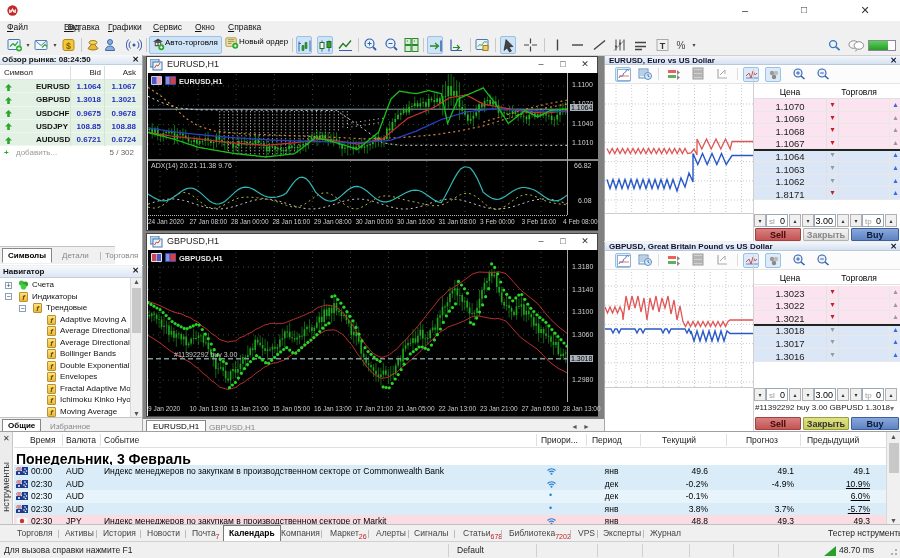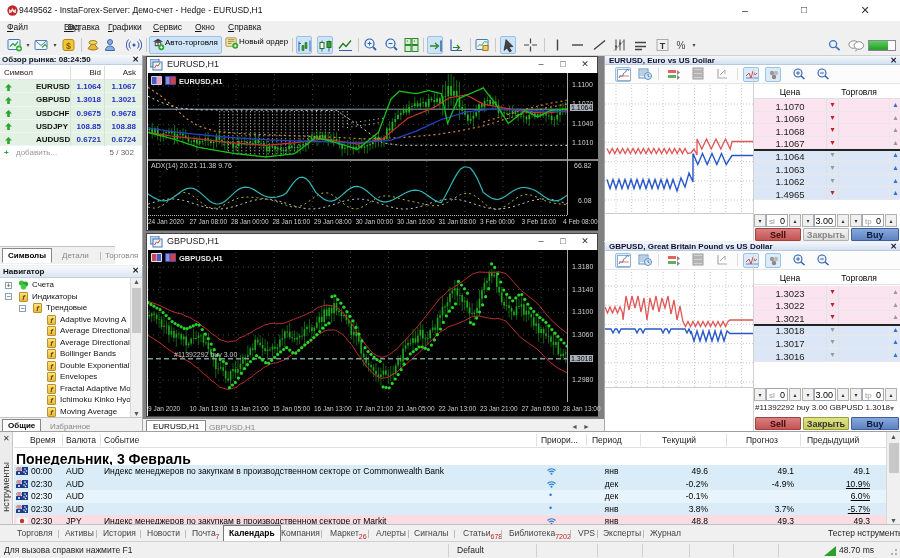--- a/index.html
+++ b/index.html
@@ -69,21 +69,20 @@
 .btab sub{color:#c02020;font-size:7px;}
 .btabsep{position:absolute;top:5px;width:1px;height:8px;background:#bbb;}
 #status{left:0;top:541px;width:900px;height:17px;background:#f0f0f0;border-top:1px solid #d0d0d0;font-size:8.5px;color:#222;}
 .ssep{position:absolute;top:2px;width:1px;height:13px;background:#d0d0d0;}
 </style></head><body>
 <div id="titlebar" class="abs">
     <svg class="abs" style="left:7px;top:5px;" width="11" height="11" viewBox="0 0 15 15">
       <circle cx="7.5" cy="7.5" r="7" fill="#c42828"></circle>
       <path d="M3 11V5l2.3 3L7.5 4l2.2 4L12 5v6h-2V8.5l-1.3 2L7.5 7 6.2 10.5 5 8.5V11z" fill="#fff"></path>
     </svg>
-    <span id="titletext" class="abs">9449562 - InstaForex-Server: Демо-счет - Hedge - EURUSD,H1</span>
     <span class="winbtn abs" style="left:730px;">–</span>
     <span class="winbtn abs" style="left:789px;font-size:10px;">□</span>
     <span class="winbtn abs" style="left:850px;">✕</span>
   </div>
 <div id="menubar" class="abs">
     <span style="left:7px;"><u>Ф</u>айл</span>
     <span style="left:43px;margin-left:21px;"><u>В</u>ид</span>
     <span style="left:68px;"><u>В</u>ставка</span>
     <span style="left:108px;"><u>Г</u>рафики</span>
     <span style="left:153px;"><u>С</u>ервис</span>
@@ -700,21 +699,21 @@
       <span class="pval">1.1063</span>
       <span class="parr" style="color:#999;">▾</span>
       <span class="uparr2" style="color:#3a6ad4;">▴</span>
     </div>
     <div class="prow blue abs" style="top:118.59999999999998px;">
       <span class="pval">1.1062</span>
       <span class="parr" style="color:#999;">▾</span>
       <span class="uparr2" style="color:#3a6ad4;">▴</span>
     </div>
     <div class="prow blue abs" style="top:131.2px;">
-      <span class="pval">1.4965</span>
+      <span class="pval">1.8171</span>
       <span class="parr" style="color:#c42020;">▾</span>
       <span class="uparr2" style="color:#3a6ad4;">▴</span>
     </div>
     <div class="abs" style="left:149px;top:93.4px;width:147px;height:2px;background:#222;"></div>
     <div class="spinrow abs" style="left:149px;top:158px;width:147px;">
       <div class="spbtn abs" style="left:0px;top:0px;">▾</div>
       <div class="spin abs" style="left:12px;top:0px;width:22px;">
         <span style="position:absolute;left:2px;top:2px;color:#999;font-size:8px;">sl</span>
         <span style="position:absolute;right:2px;top:1px;font-size:9px;color:#000;">0</span>
       </div>

